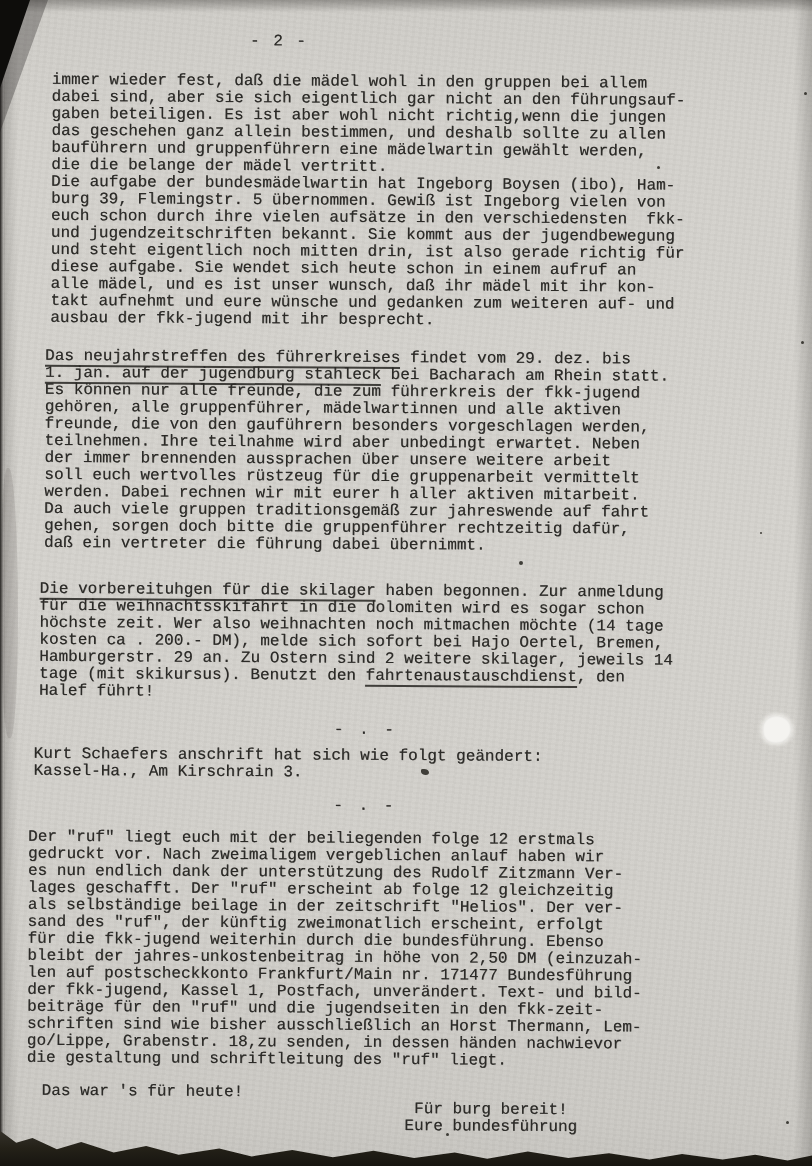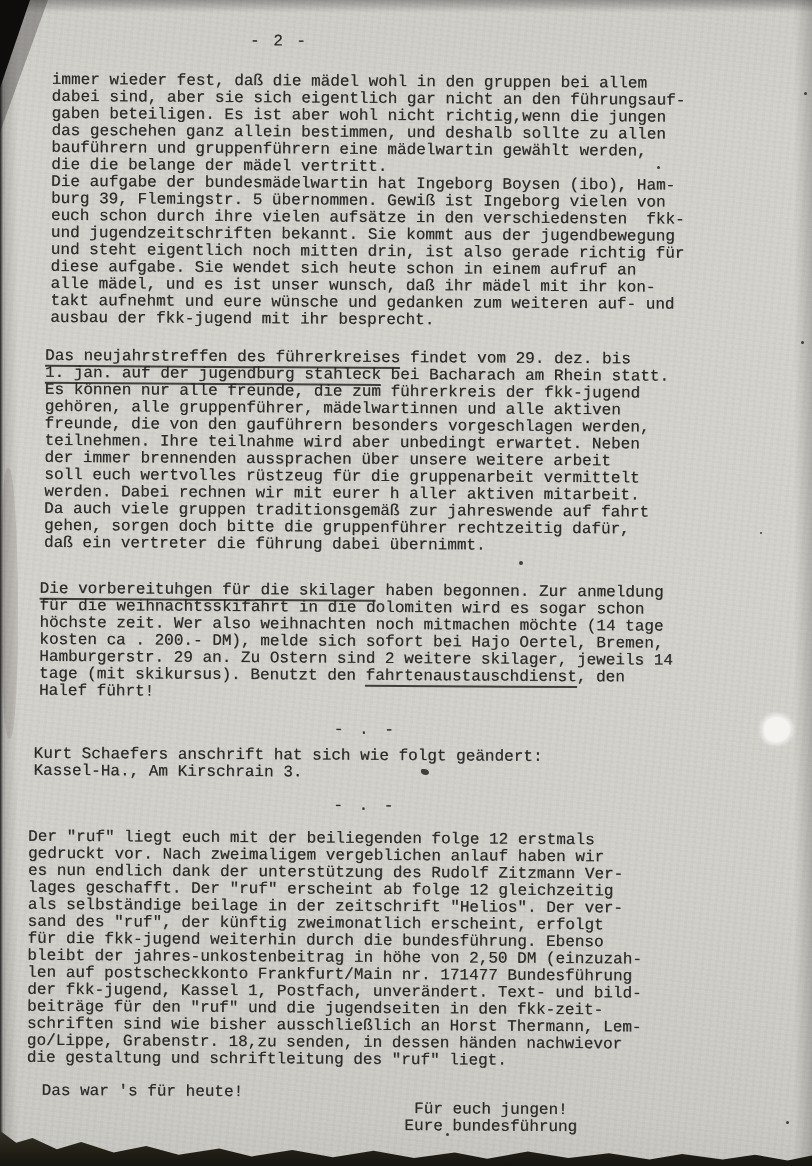--- a/index.html
+++ b/index.html
@@ -85,21 +85,21 @@
     <div id="sep1" class="block">- . -</div>
 
     <div id="p4" class="block"><div class="line"><span>Kurt Schaefers anschrift hat sich wie folgt geändert:</span></div><div class="line"><span>Kassel-Ha., Am Kirschrain 3.</span></div></div>
 
     <div id="sep2" class="block">- . -</div>
 
     <div id="p5" class="block"><div class="line"><span>Der "ruf" liegt euch mit der beiliegenden folge 12 erstmals</span></div><div class="line"><span>gedruckt vor. Nach zweimaligem vergeblichen anlauf haben wir</span></div><div class="line"><span>es nun endlich dank der unterstützung des Rudolf Zitzmann Ver-</span></div><div class="line"><span>lages geschafft. Der "ruf" erscheint ab folge 12 gleichzeitig</span></div><div class="line"><span>als selbständige beilage in der zeitschrift "Helios". Der ver-</span></div><div class="line"><span>sand des "ruf", der künftig zweimonatlich erscheint, erfolgt</span></div><div class="line"><span>für die fkk-jugend weiterhin durch die bundesführung. Ebenso</span></div><div class="line"><span>bleibt der jahres-unkostenbeitrag in höhe von 2,50 DM (einzuzah-</span></div><div class="line"><span>len auf postscheckkonto Frankfurt/Main nr. 171477 Bundesführung</span></div><div class="line"><span>der fkk-jugend, Kassel 1, Postfach, unverändert. Text- und bild-</span></div><div class="line"><span>beiträge für den "ruf" und die jugendseiten in den fkk-zeit-</span></div><div class="line"><span>schriften sind wie bisher ausschließlich an Horst Thermann, Lem-</span></div><div class="line"><span>go/Lippe, Grabenstr. 18,zu senden, in dessen händen nachwievor</span></div><div class="line"><span>die gestaltung und schriftleitung des "ruf" liegt.</span></div></div>
 
     <div id="closing-left" class="block">Das war 's für heute!</div>
 
-    <div id="closing-right" class="block"><div class="line"><span> Für euch jungen!</span></div><div class="line"><span>Eure bundesführung</span></div></div>
+    <div id="closing-right" class="block"><div class="line"><span> Für burg bereit!</span></div><div class="line"><span>Eure bundesführung</span></div></div>
   </div>
 
   <div>
     <div class="speck" style="left:421px;top:769px;width:8px;height:6px;border-radius:20% 60% 40% 60%;"></div>
     <div class="speck" style="left:519px;top:561px;width:4px;height:4px;"></div>
     <div class="speck" style="left:657px;top:166px;width:3px;height:3px;"></div>
     <div class="speck" style="left:804px;top:92px;width:3px;height:3px;"></div>
     <div class="speck" style="left:801px;top:341px;width:3px;height:3px;"></div>
     <div class="speck" style="left:760px;top:532px;width:2px;height:2px;"></div>
     <div class="speck" style="left:446px;top:1133px;width:3px;height:3px;"></div>

